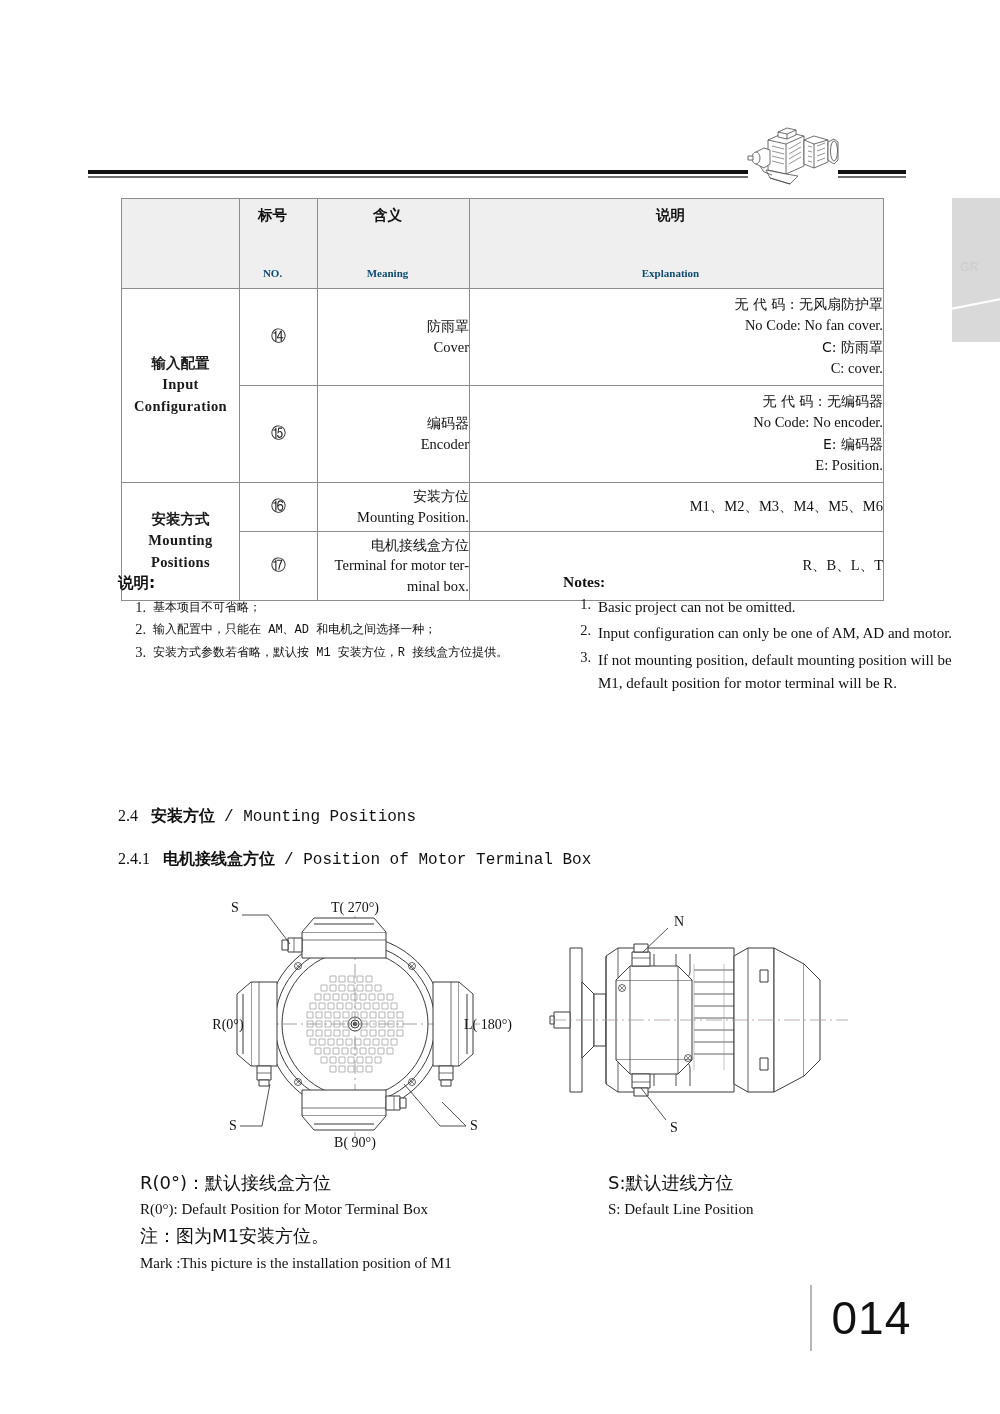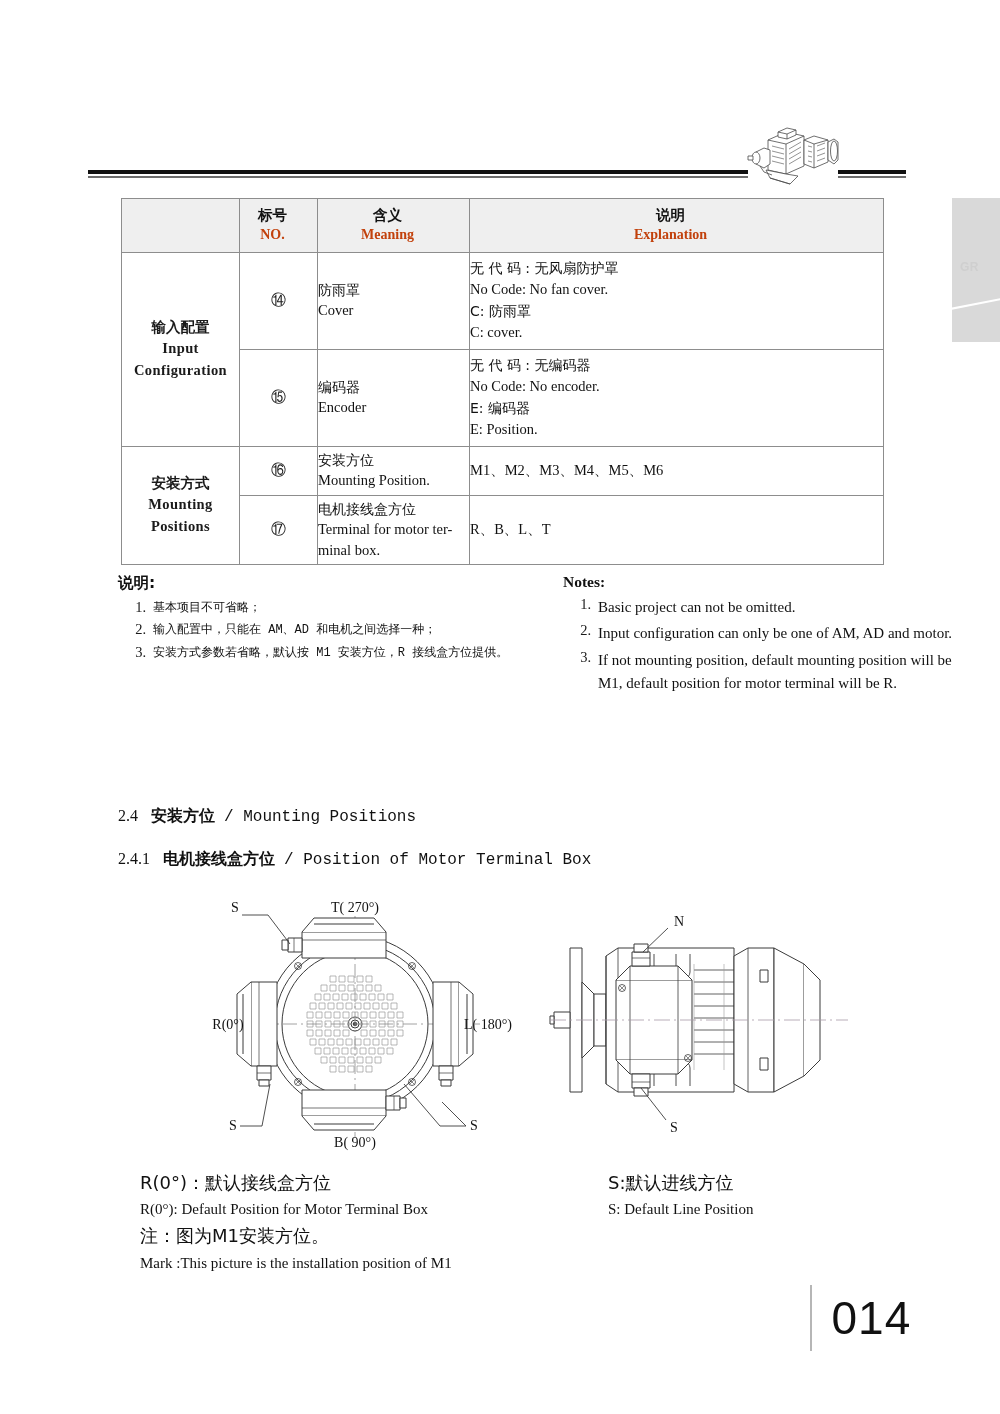--- a/index.html
+++ b/index.html
@@ -96,24 +96,25 @@
     display: block;
     font-family: "DejaVu Sans", sans-serif;
     font-size: 14.5px;
     font-weight: bold;
     line-height: 1.35;
     color: #111;
   }
   .hdr-en {
     display: block;
     font-family: "Liberation Serif", serif;
-    font-size: 14px;
+    font-size: 11px;
     font-weight: bold;
     line-height: 1.3;
-    color: #c2410c;
+    color: #0c4a6e;
+    margin-top: 40px;
   }
   .col-group { width: 118px; }
   .col-no    { width: 78px; }
   .col-mean  { width: 152px; }
   .col-expl  { width: 414px; }
 
   td.group-cell {
     text-align: center;
     line-height: 1.5;
   }
@@ -147,21 +148,21 @@
   .t-cn {
     font-family: "DejaVu Sans", sans-serif;
     font-size: 14px;
     color: #111;
   }
   .t-en {
     font-family: "Liberation Serif", serif;
     font-size: 14.5px;
     color: #111;
   }
-  .line { display: block; white-space: pre-wrap; }
+  .line { display: block; white-space: pre-wrap; text-align: right; }
 
   
   #notes-cn {
     position: absolute;
     left: 118px;
     top: 573px;
     width: 400px;
   }
   #notes-en {
     position: absolute;

